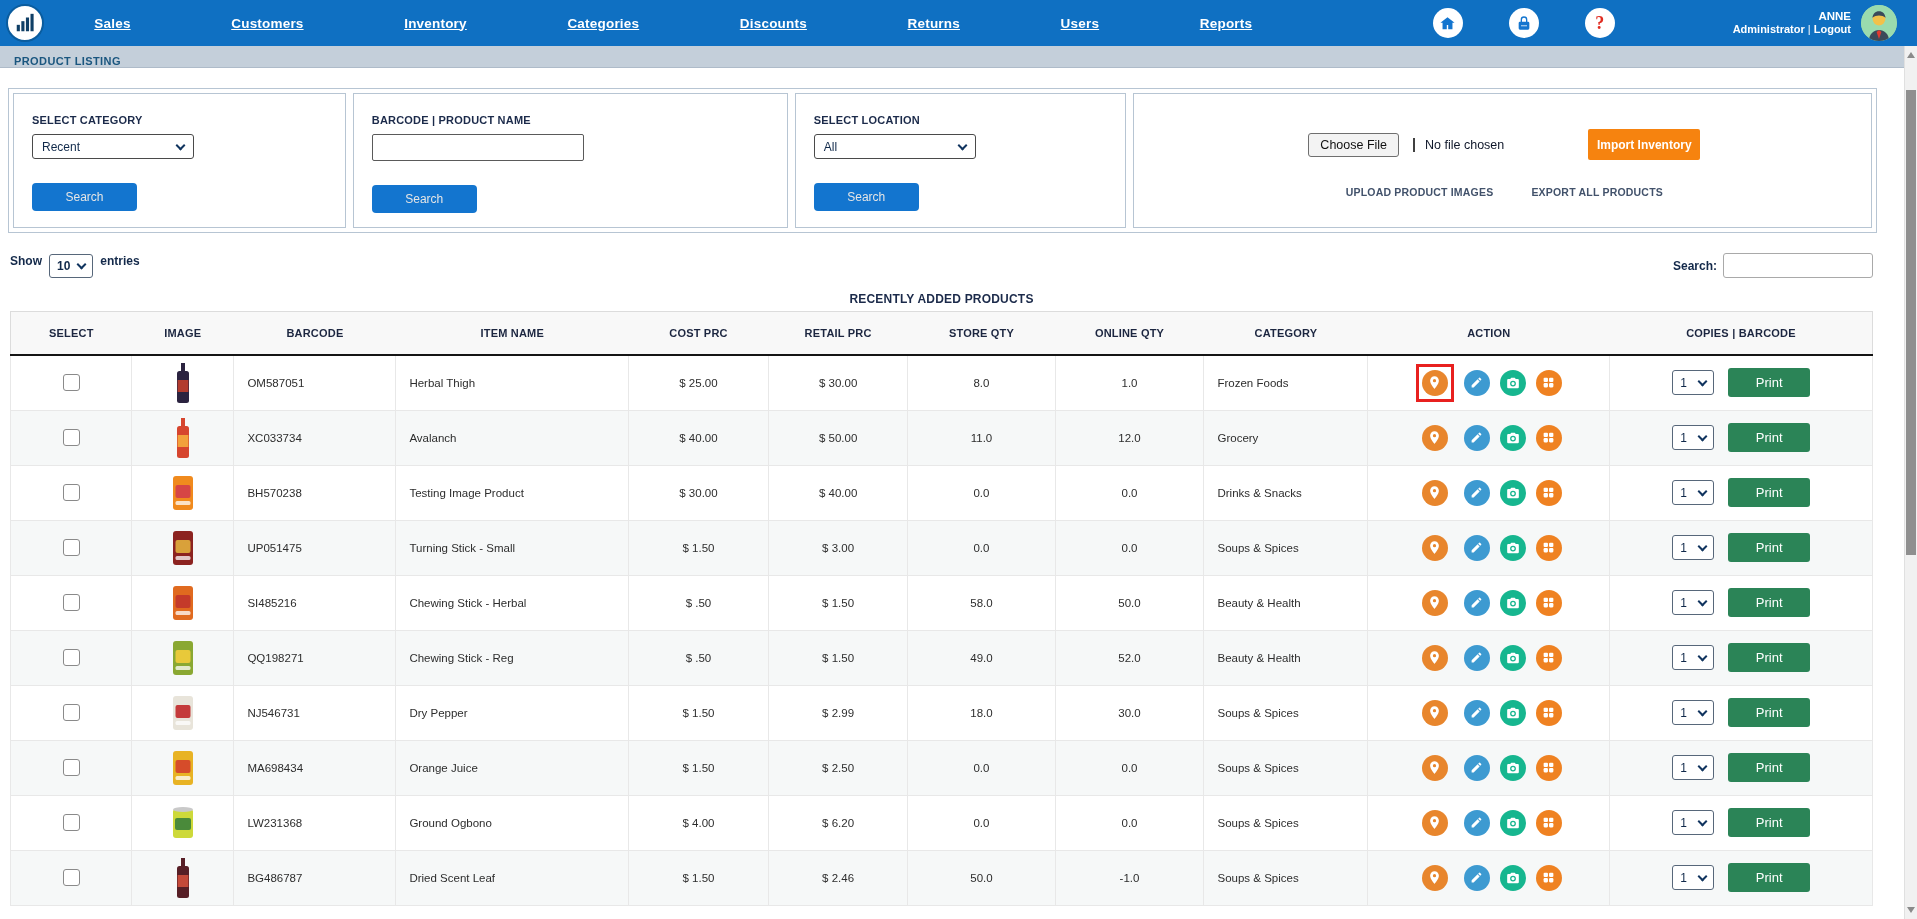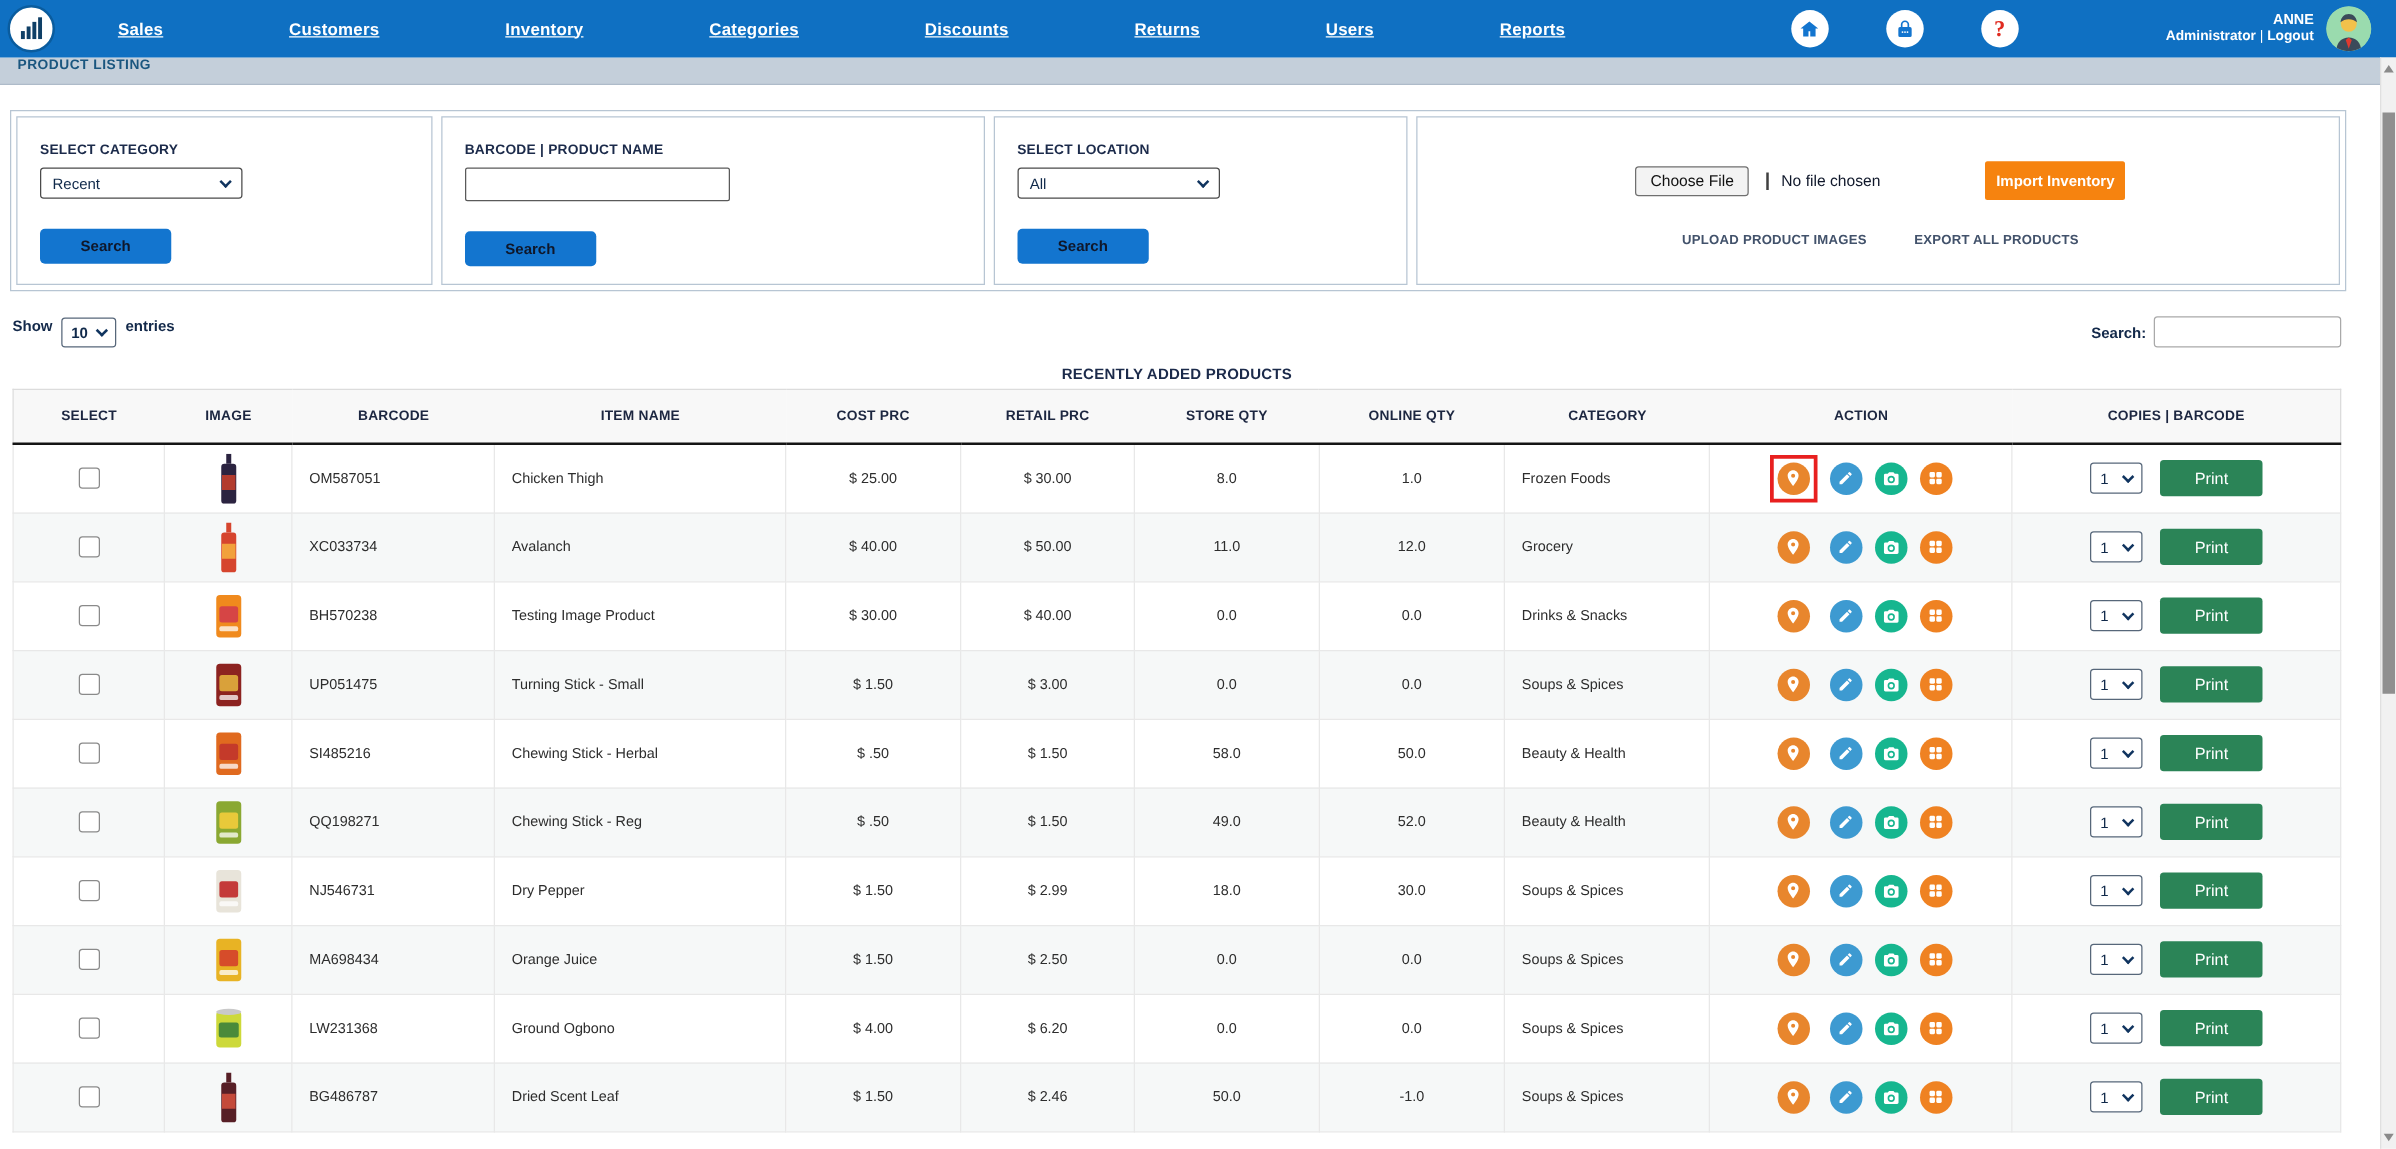--- a/index.html
+++ b/index.html
@@ -19,32 +19,32 @@
   .menu a{color:#fff;font-weight:bold;font-size:13.5px;text-decoration:underline;letter-spacing:.2px;cursor:pointer}
   .nav-icons{display:flex;gap:46px;margin-left:130px;align-items:center}
   .nav-circle{width:30px;height:30px;border-radius:50%;background:#fff;display:flex;align-items:center;justify-content:center;cursor:pointer}
   .q{color:#e02b20;font-weight:bold;font-size:18px;font-family:"Liberation Serif",serif}
   .user-block{margin-left:118px;text-align:right;color:#fff;font-size:11px;line-height:1.25;white-space:nowrap}
   .user-block .uname{font-weight:bold;font-size:11.5px}
   .user-block .urole{font-weight:bold}
   .user-block .ulogout{font-weight:bold;cursor:pointer}
   .avatar{width:36px;height:36px;border-radius:50%;margin:0 14px 0 10px;flex:0 0 auto;overflow:hidden;background:#9adbae}
   
-  .bread{height:22px;background:var(--bread-bg);display:flex;align-items:flex-start;padding-left:14px;
+  .bread{height:22px;background:var(--bread-bg);display:flex;align-items:flex-end;padding-left:14px;
     font-size:11px;font-weight:bold;color:var(--bread-text);letter-spacing:.4px;border-bottom:1px solid #aebbc9}
   
   .filters-wrap{margin:20px 40px 0 8px;border:1px solid #b7c5d3;padding:4px;display:flex;gap:7px}
   .panel{border:1px solid #b7c5d3;background:#fff;padding:20px 14px 14px 18px}
   .p1{width:17.9%}.p2{width:23.4%}.p3{width:17.8%}.p4{flex:1;display:flex;flex-direction:column;align-items:center;justify-content:center;gap:26px}
   .flabel{font-size:11px;font-weight:bold;color:var(--navy);margin-bottom:8px;letter-spacing:.2px}
   .fake-select{width:162px;height:25px;border:1px solid #4a4a4a;border-radius:3px;display:flex;align-items:center;
     justify-content:space-between;padding:0 9px;font-size:12px;color:#10294a;cursor:pointer;background:#fff}
   .chev{width:7px;height:7px;border-right:2px solid #10345f;border-bottom:2px solid #10345f;transform:rotate(45deg);margin-top:-3px}
   .txt-input{width:212px;height:27px;border:1px solid #5a5a5a;border-radius:2px;font-size:12px;padding:0 6px;color:#222;background:#fff}
-  .search-btn{margin-top:24px;width:105px;height:28px;background:var(--btn-blue);color:#0f172a;font-weight:bold;
+  .search-btn{margin-top:24px;width:105px;height:28px;background:var(--btn-blue);color:#e5e5e5;font-weight:normal;
     font-size:12px;border:none;border-radius:4px;cursor:pointer;font-family:"Liberation Sans",sans-serif}
   .file-row{display:flex;align-items:center;gap:14px}
   .choose-file{border:1px solid #6f6f6f;background:#f3f3f3;border-radius:3px;padding:4px 11px;font-size:12.5px;color:#111;cursor:pointer;white-space:nowrap}
   .file-status{font-size:12.5px;color:#0f172a;border-left:2px solid #404040;padding-left:10px}
   .import-btn{margin-left:70px;width:112px;height:31px;background:var(--orange);color:#fff;font-weight:bold;font-size:12px;
     border:none;border-radius:2px;cursor:pointer;font-family:"Liberation Sans",sans-serif}
   .links-row{display:flex;gap:38px}
   .plink{font-size:10.5px;font-weight:bold;color:#42526b;letter-spacing:.2px;cursor:pointer}
   
   .controls{margin:20px 44px 0 10px;display:flex;justify-content:space-between;align-items:center}
@@ -235,21 +235,21 @@
     <td>
             <div class="thumb">
               <svg width="16" height="40" viewBox="0 0 16 40">
     <rect x="6" y="0" width="4" height="8" fill="#2b2340"></rect>
     <rect x="2" y="8" width="12" height="32" rx="2.5" fill="#2b2340"></rect>
     <rect x="2.6" y="17" width="10.8" height="12" fill="#b23b2e"></rect>
               </svg>
             </div>
           </td>
     <td class="l">OM587051</td>
-    <td class="l">Chicken Thigh</td>
+    <td class="l">Herbal Thigh</td>
     <td>$ 25.00</td>
     <td>$ 30.00</td>
     <td>8.0</td>
     <td>1.0</td>
     <td class="l">Frozen Foods</td>
     <td>
       <div class="actions">
         <span class="pin-wrap hl">
           <span class="ic ic-pin">
             <svg width="15" height="15" viewBox="0 0 24 24" fill="#fff">

